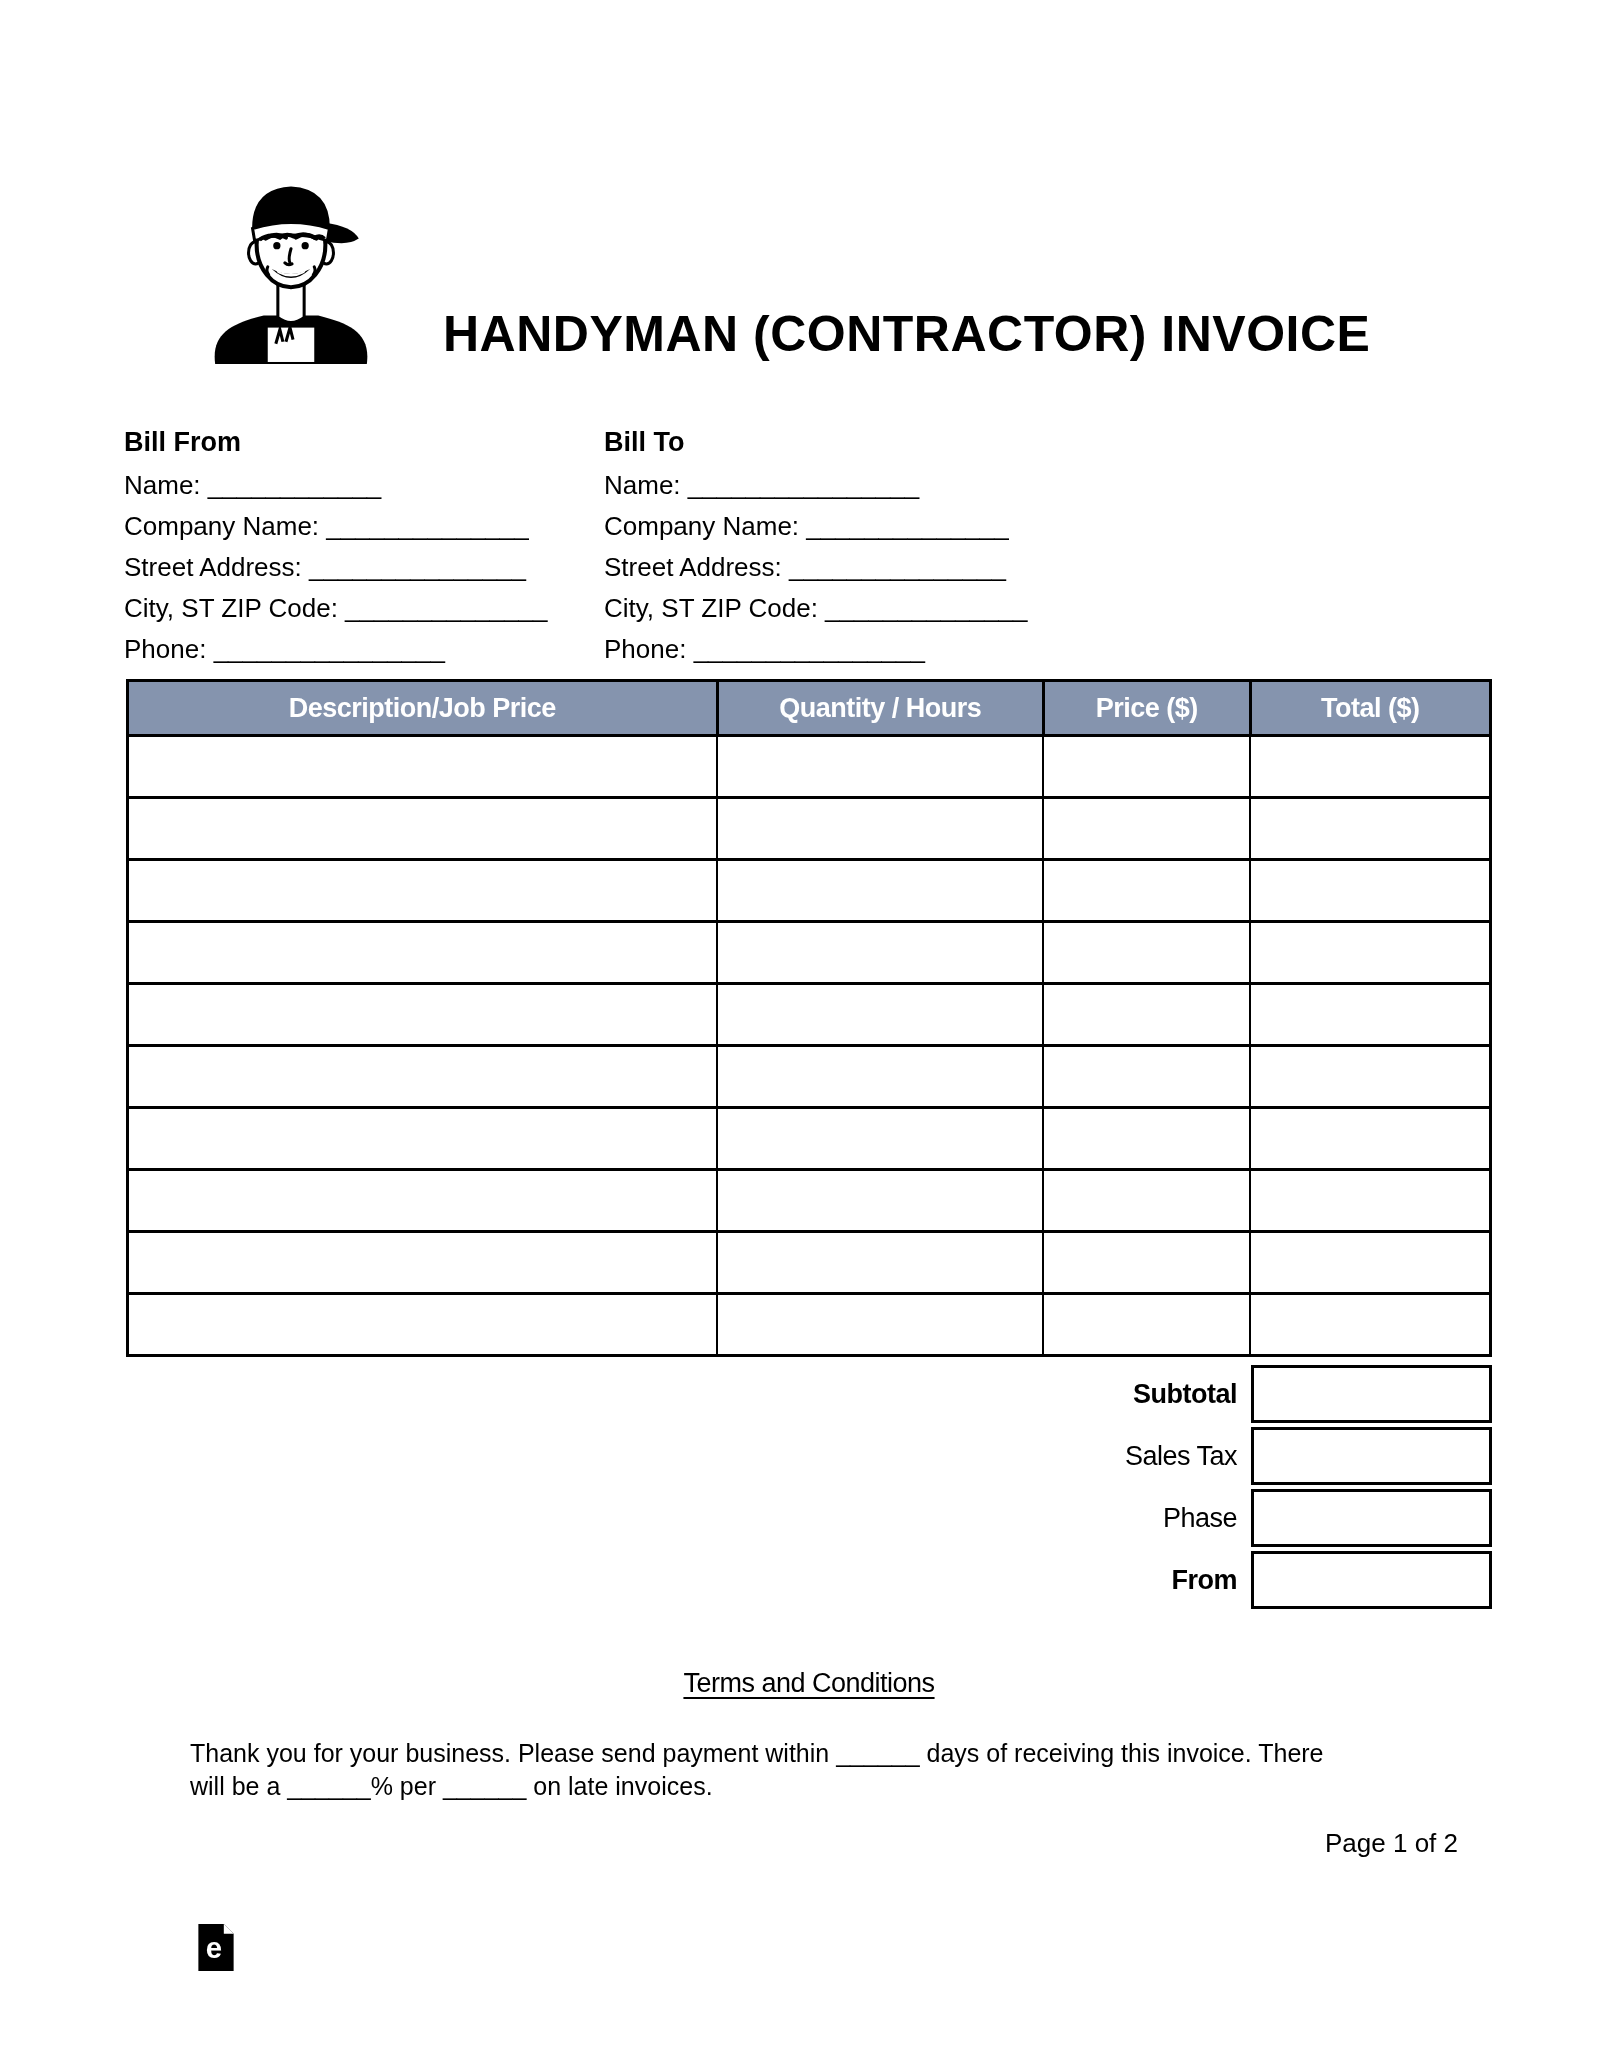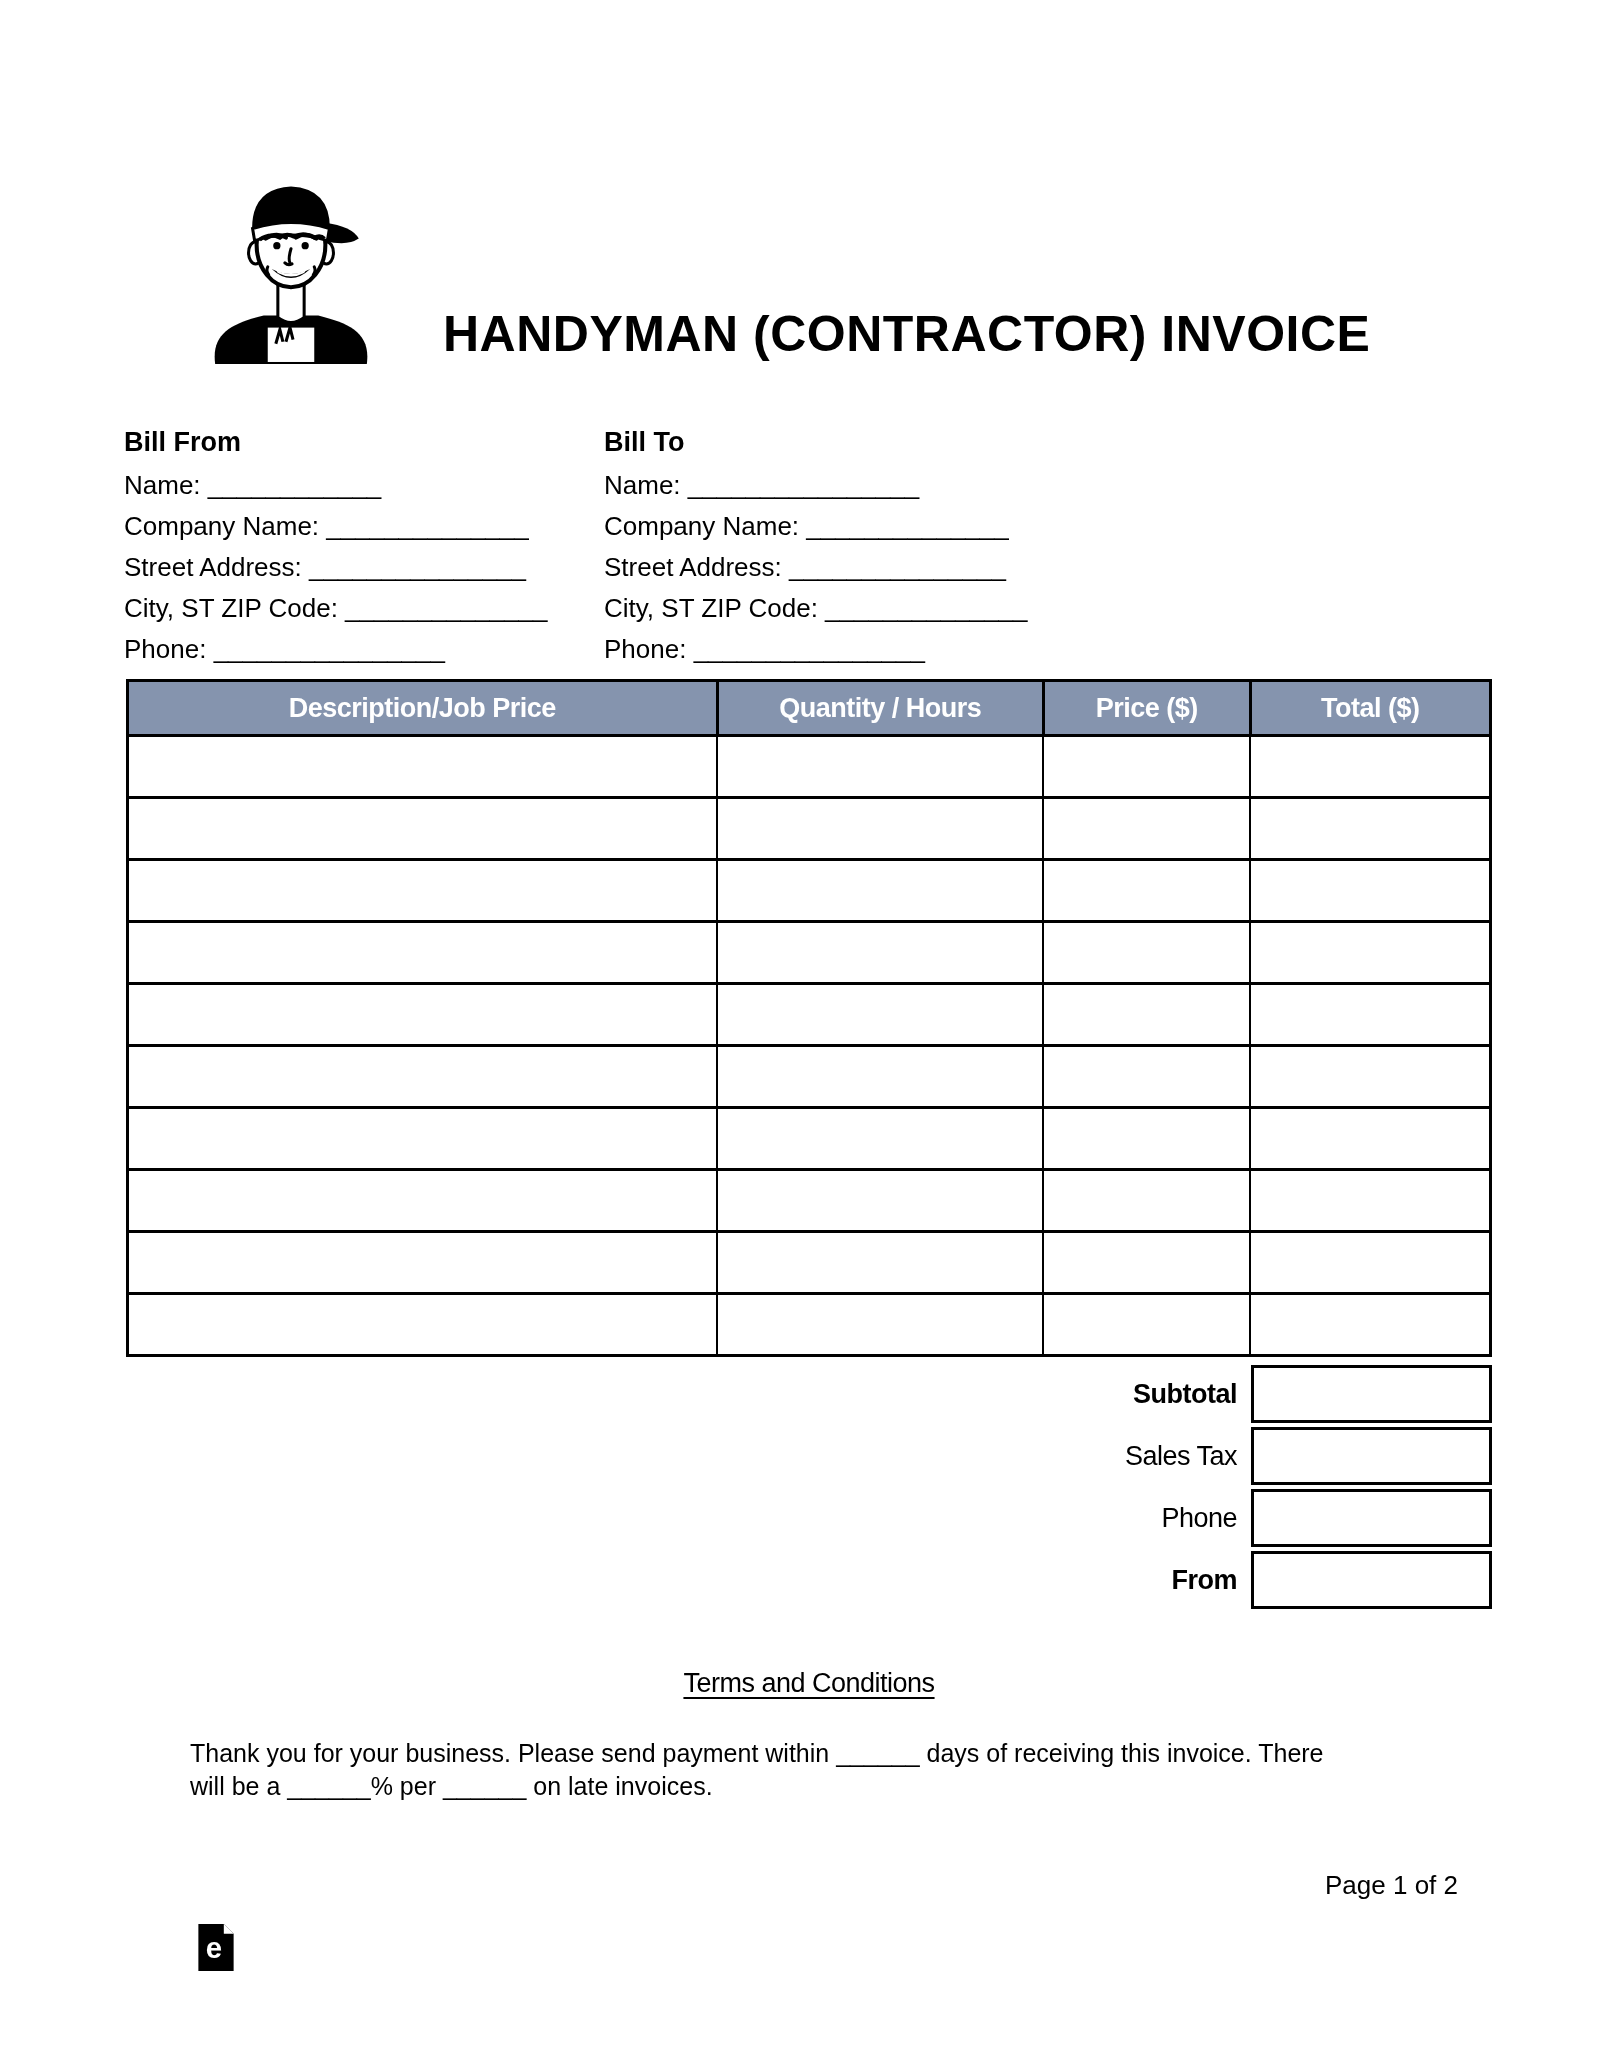--- a/index.html
+++ b/index.html
@@ -138,21 +138,21 @@
   .eforms-logo {
     position: absolute;
     left: 198px;
     top: 1924px;
     width: 36px;
     height: 47px;
   }
   .page-indicator {
     position: absolute;
     left: 1325px;
-    top: 1870px;
+    top: 1828px;
     font-size: 26px;
     white-space: nowrap;
   }
 </style>
 </head>
 <body>
 
 <div class="page">
 
   <svg class="logo" viewBox="0 0 170 180" aria-hidden="true">
@@ -294,21 +294,21 @@
   <div class="totals">
     <div class="totals-row">
       <span class="totals-label bold">Subtotal</span>
       <div class="totals-box"></div>
     </div>
     <div class="totals-row">
       <span class="totals-label">Sales Tax</span>
       <div class="totals-box"></div>
     </div>
     <div class="totals-row">
-      <span class="totals-label">Phone</span>
+      <span class="totals-label">Phase</span>
       <div class="totals-box"></div>
     </div>
     <div class="totals-row">
       <span class="totals-label bold">From</span>
       <div class="totals-box"></div>
     </div>
   </div>
 
   <div class="terms-heading-wrap">
     <span class="terms-heading">Terms and Conditions</span>

